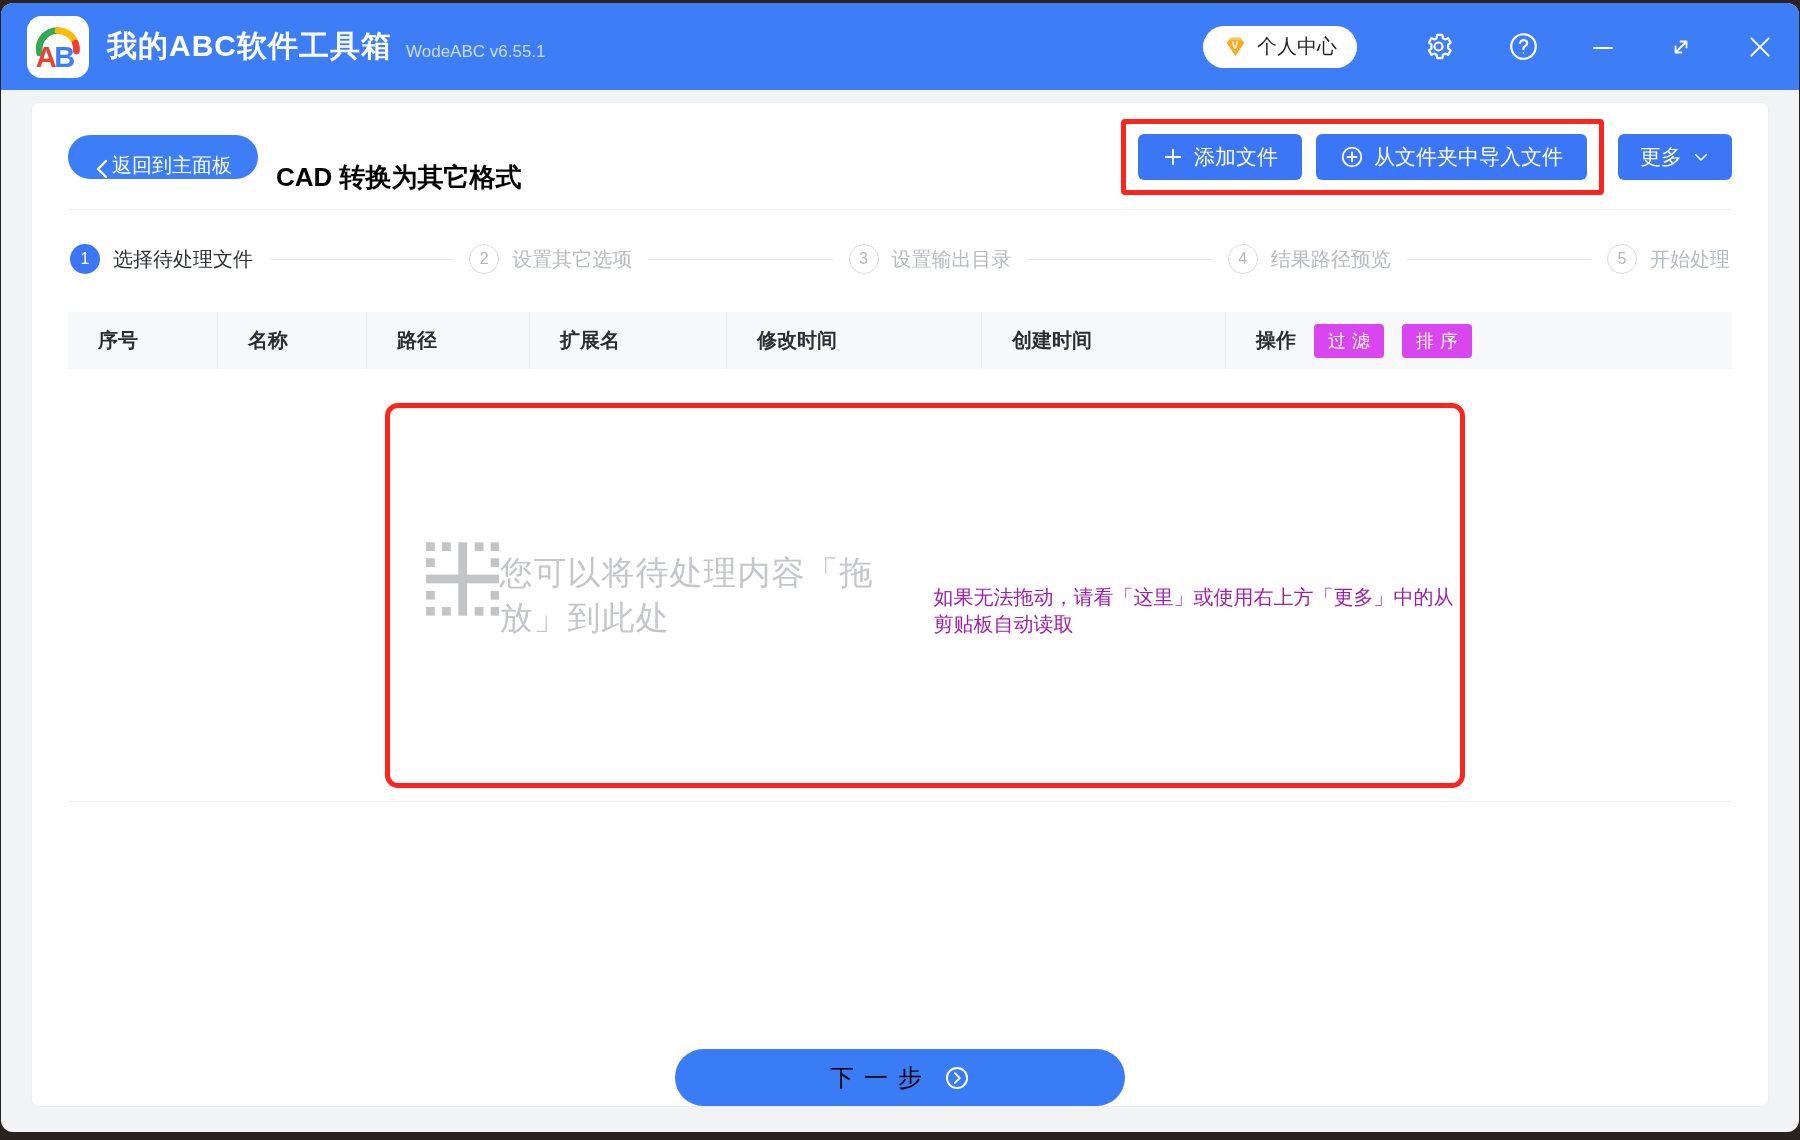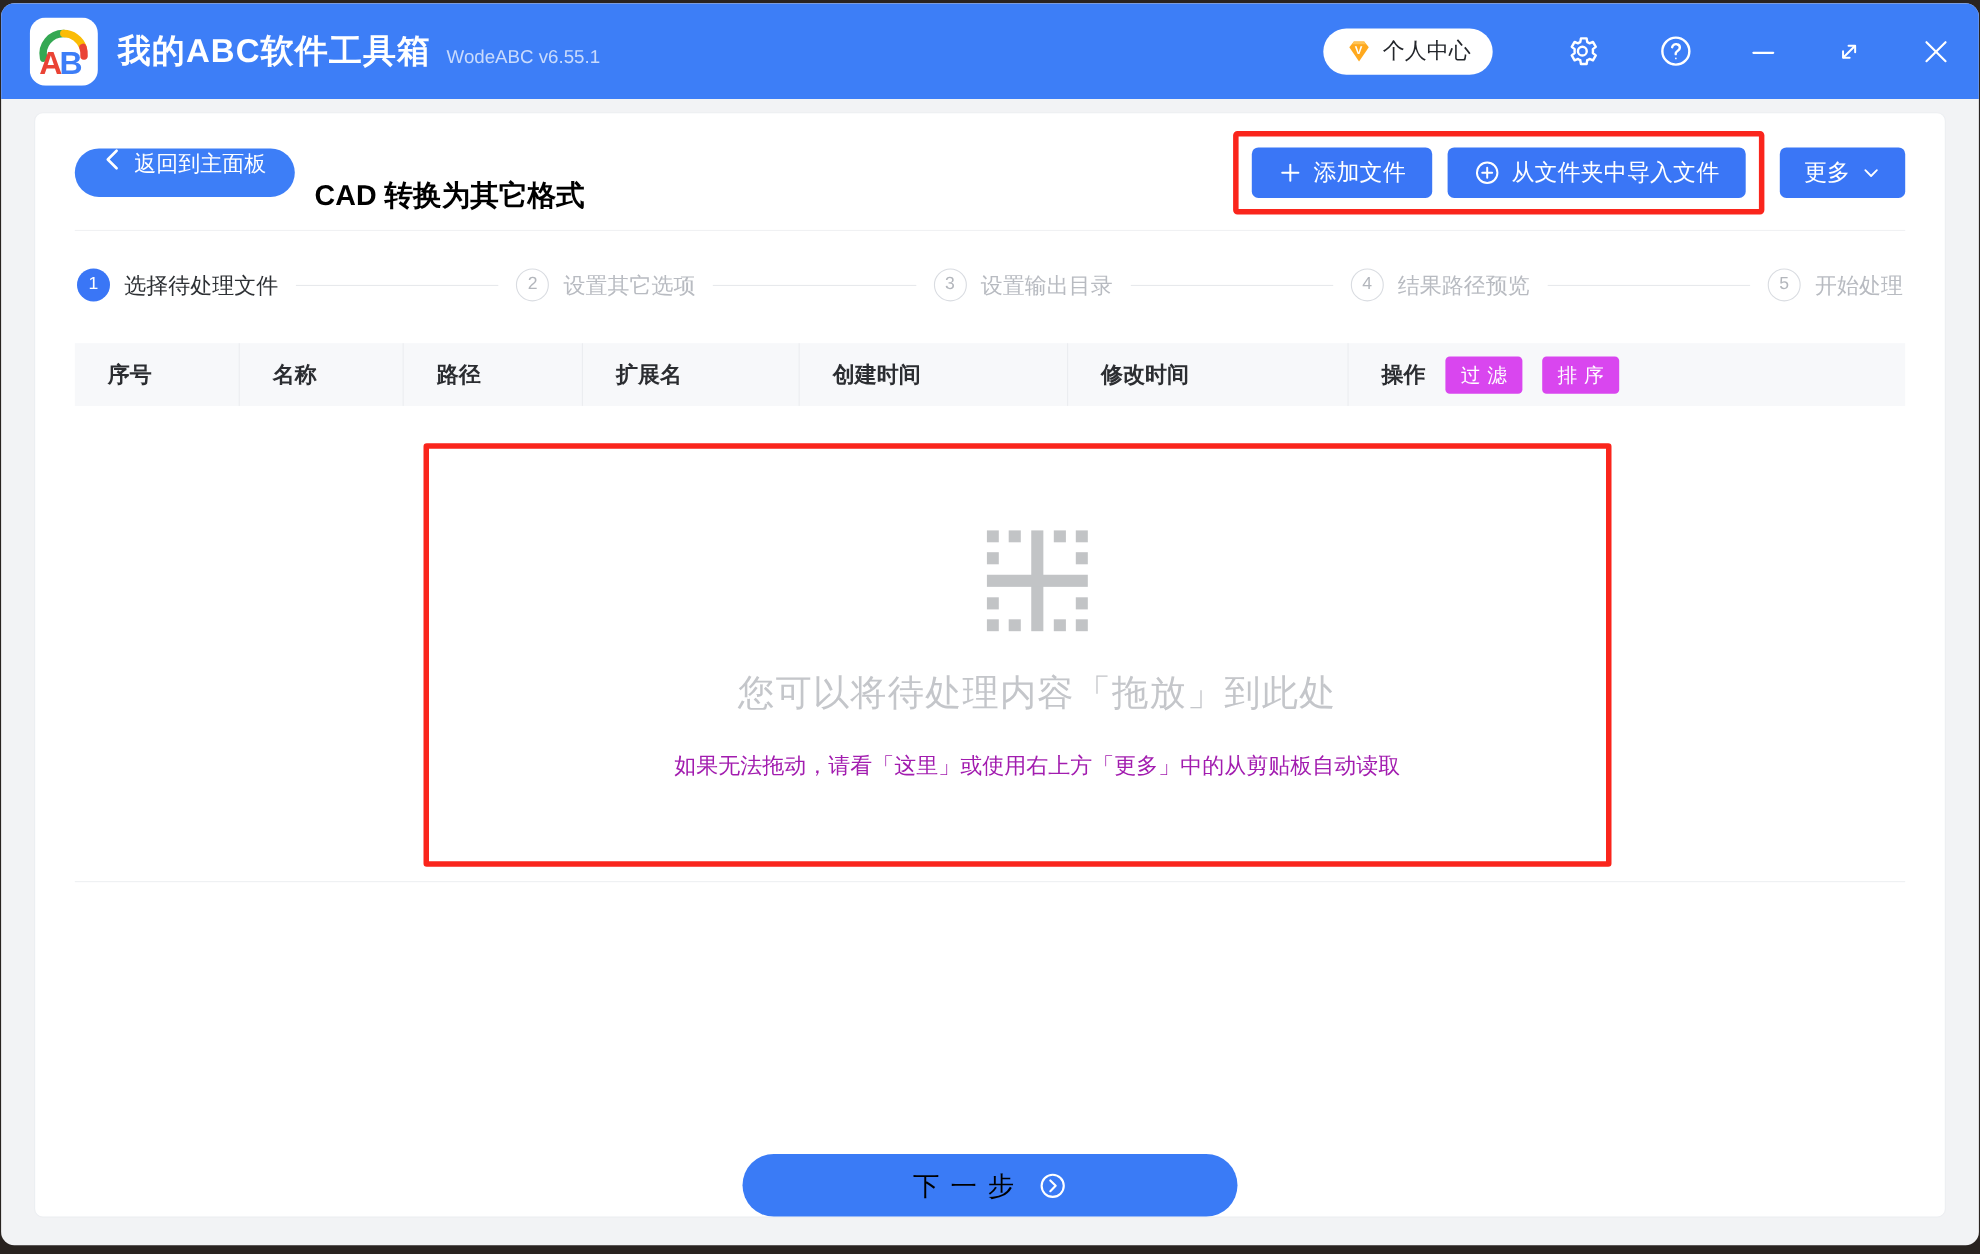--- a/index.html
+++ b/index.html
@@ -37,21 +37,21 @@
     background:#fff; border:1px solid #eceef1; border-radius:8px;
     height:1005px; padding:0 36px; position:relative;
   }
   
   .toolbar {
     display:flex; align-items:center; padding:16px 0 14px 0;
     border-bottom:1px solid #f0f1f3;
   }
   .back-btn {
     height:44px; border:none; border-radius:22px; background:#3d7ef7; color:#fff;
-    font-size:20px; padding:0 26px; display:flex; align-items:flex-start; gap:12px; cursor:pointer;
+    font-size:20px; padding:0 26px; display:flex; align-items:flex-end; gap:2px; cursor:pointer;
     font-family:inherit;
   }
   .page-title { font-size:26px; font-weight:bold; color:#000000; margin-left:18px;margin-top:41px; }
   .toolbar-right { margin-left:auto; display:flex; align-items:center; }
   .red-box {
     border:5px solid #fa251c; border-radius:4px; padding:10px 12px;
     display:flex; align-items:center; gap:14px;
   }
   .blue-btn {
     height:46px; border:none; border-radius:6px; background:#3a76f6; color:#fff;
@@ -85,22 +85,22 @@
   .th-ext{width:197px;} .th-created{width:244px;} .th-modified{width:255px;}
   .th-actions{flex:1 1 auto; gap:18px;}
   .mini-btn {
     height:34px; border:none; border-radius:4px; background:#d946ef; color:#fff;
     font-size:18px; padding:0 8px 0 14px; letter-spacing:6px; cursor:pointer; font-family:inherit;
   }
   
   .table-body { position:relative; height:433px; border-bottom:1px solid #eef0f2; }
   .dropzone {
     position:absolute; left:317px; top:34px; width:1080px; height:385px;
-    border:5px solid #fa251c; border-radius:3px;
-    display:flex; flex-direction:column; align-items:center; justify-content:center;padding-left:36px;
+    border:5px solid #fa251c; border-radius:13px;
+    display:flex; flex-direction:row; align-items:center; justify-content:center;padding-left:36px;
   }
   .drop-icon { margin-bottom:34px; }
   .drop-title { font-size:33px; color:#c4c6ca; letter-spacing:1px; }
   .drop-hint { font-size:20px; color:#a21caf; margin-top:30px; }
   
   .next-btn {
     position:absolute; left:50%; bottom:0; transform:translateX(-50%);
     width:450px; height:57px; border:none; border-radius:29px; background:#3a7bf6;
     color:#000000; font-size:24px; letter-spacing:10px; display:flex; align-items:center;
     justify-content:center; gap:12px; cursor:pointer; font-family:inherit;
@@ -229,22 +229,22 @@
           <div class="step-circle">5</div>
           <div class="step-label">开始处理</div>
         </div>
       </div>
 
       <div class="table-head">
         <div class="th th-index">序号</div>
         <div class="th th-name">名称</div>
         <div class="th th-path">路径</div>
         <div class="th th-ext">扩展名</div>
+        <div class="th th-modified">修改时间</div>
         <div class="th th-created">创建时间</div>
-        <div class="th th-modified">修改时间</div>
         <div class="th th-actions">
           <span>操作</span>
           <button class="mini-btn">过滤</button>
           <button class="mini-btn">排序</button>
         </div>
       </div>
 
       <div class="table-body">
         <div class="dropzone">
           <svg class="drop-icon" width="92" height="92" viewBox="0 0 92 92" fill="#c2c4c6">

